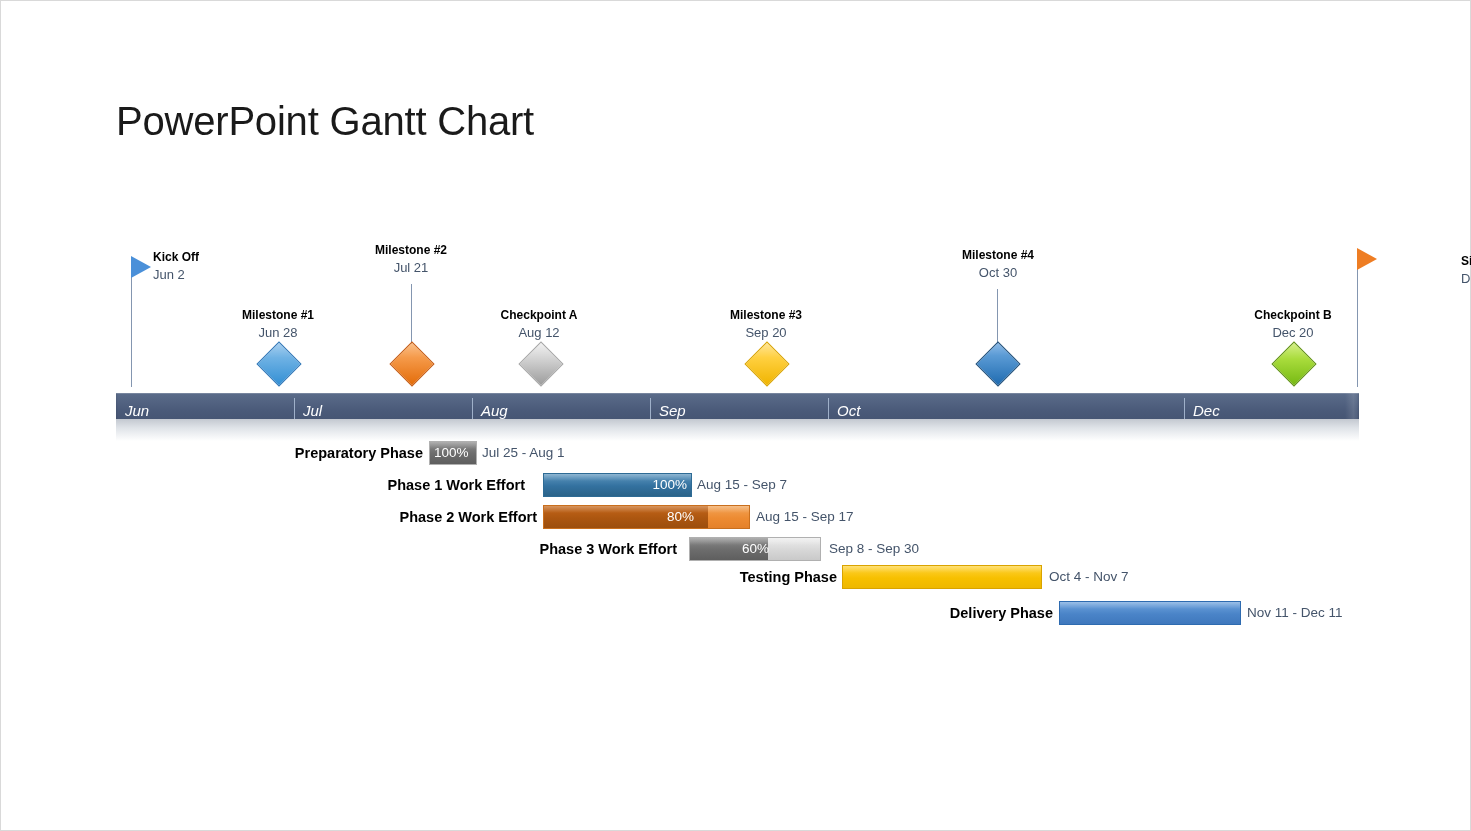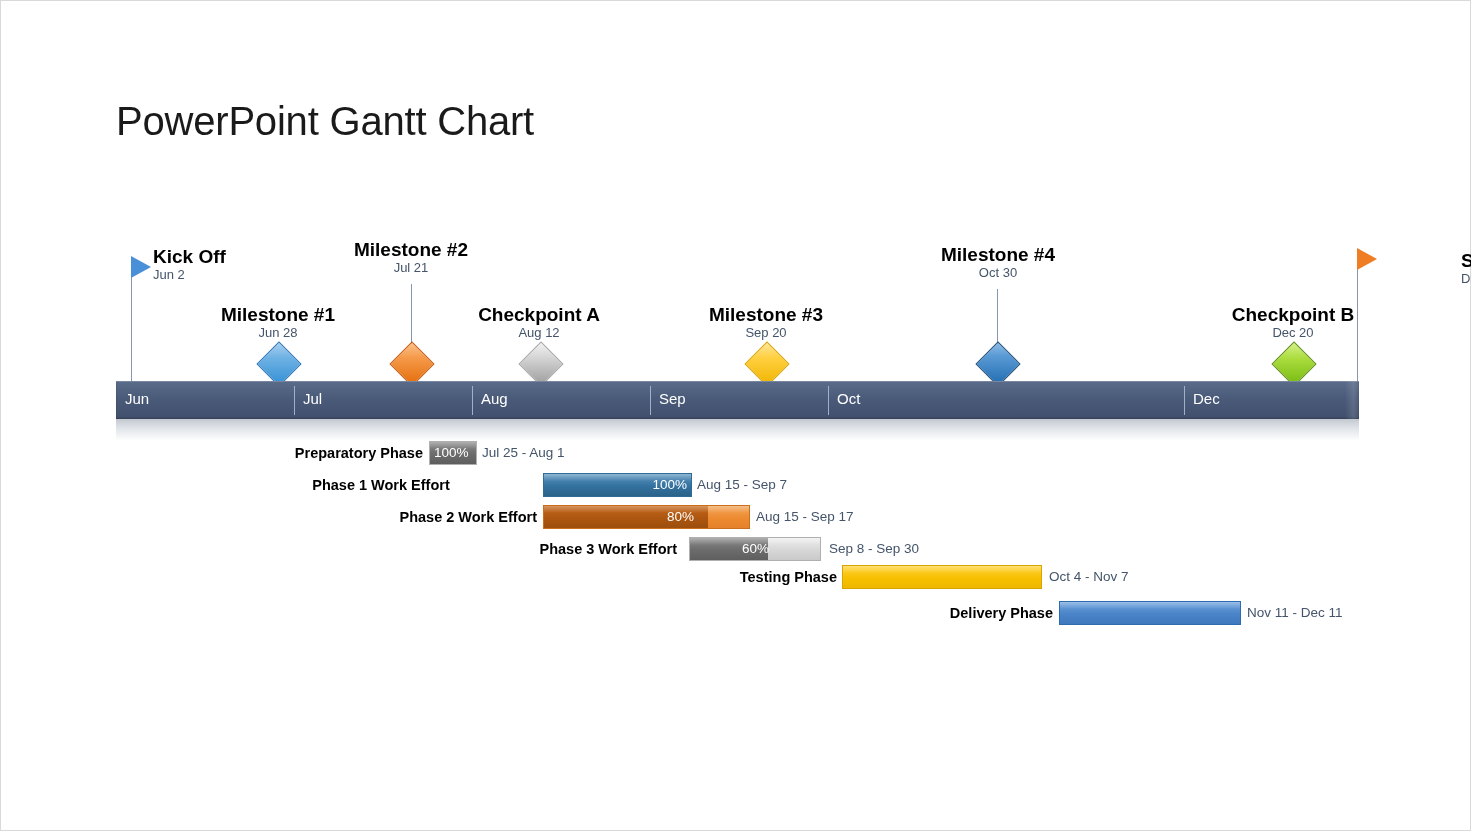--- a/index.html
+++ b/index.html
@@ -52,21 +52,21 @@
     position: absolute;
     width: 1px;
     background: #8496b0;
   }
   
   .ms-text {
     position: absolute;
     white-space: nowrap;
   }
   .ms-name {
-    font-size: 19px;
+    font-size: 12px;
     font-weight: bold;
     color: #000000;
     line-height: 18px;
   }
   .ms-date {
     font-size: 13px;
     font-weight: 400;
     color: #44546a;
     line-height: 18px;
   }
@@ -93,26 +93,27 @@
     border-top: 11px solid transparent;
     border-bottom: 11px solid transparent;
   }
   .f-blue   { border-left: 20px solid #4a90d9; }
   .f-orange { border-left: 20px solid #ee7d23; }
 
   
   #timebar {
     position: absolute;
     left: 115px;
-    top: 380px;
+    top: 392px;
     width: 1243px;
     height: 39px;
     background: linear-gradient(180deg,#5b6c8a 0%,#4a5a79 45%,#404f6b 100%);
     box-shadow: inset 0 1px 0 rgba(255,255,255,0.18),
                 inset 0 -2px 2px rgba(0,0,0,0.22);
+    font-style: italic;
   }
   
   #timebar::after {
     content:"";
     position:absolute;
     right:0; top:0;
     width:14px; height:100%;
     background: linear-gradient(90deg, rgba(255,255,255,0.0) 0%, rgba(255,255,255,0.12) 60%, rgba(255,255,255,0.02) 100%);
   }
   .month {
@@ -321,21 +322,21 @@
       <div class="task-label" style="left:130px; width:292px;">Preparatory Phase</div>
       <div class="task-bar bar-gray-light" style="left:428px; width:48px;">
         <div class="bar-fill bar-gray-dark" style="width:100%;"></div>
         <div class="gloss"></div>
         <div class="bar-pct" style="left:4px;">100%</div>
       </div>
       <div class="task-dates" style="left:481px;">Jul 25 - Aug 1</div>
     </div>
 
     <div class="task" style="top:32px; left:0; width:1471px;">
-      <div class="task-label" style="left:212px; width:336px;text-align:center;">Phase 1 Work Effort</div>
+      <div class="task-label" style="left:188px; width:336px;">Phase 1 Work Effort</div>
       <div class="task-bar bar-blue-light" style="left:542px; width:149px;">
         <div class="bar-fill bar-blue-dark" style="width:100%;"></div>
         <div class="gloss"></div>
         <div class="bar-pct" style="right:4px;">100%</div>
       </div>
       <div class="task-dates" style="left:696px;">Aug 15 - Sep 7</div>
     </div>
 
     <div class="task" style="top:64px; left:0; width:1471px;">
       <div class="task-label" style="left:200px; width:336px;">Phase 2 Work Effort</div>

